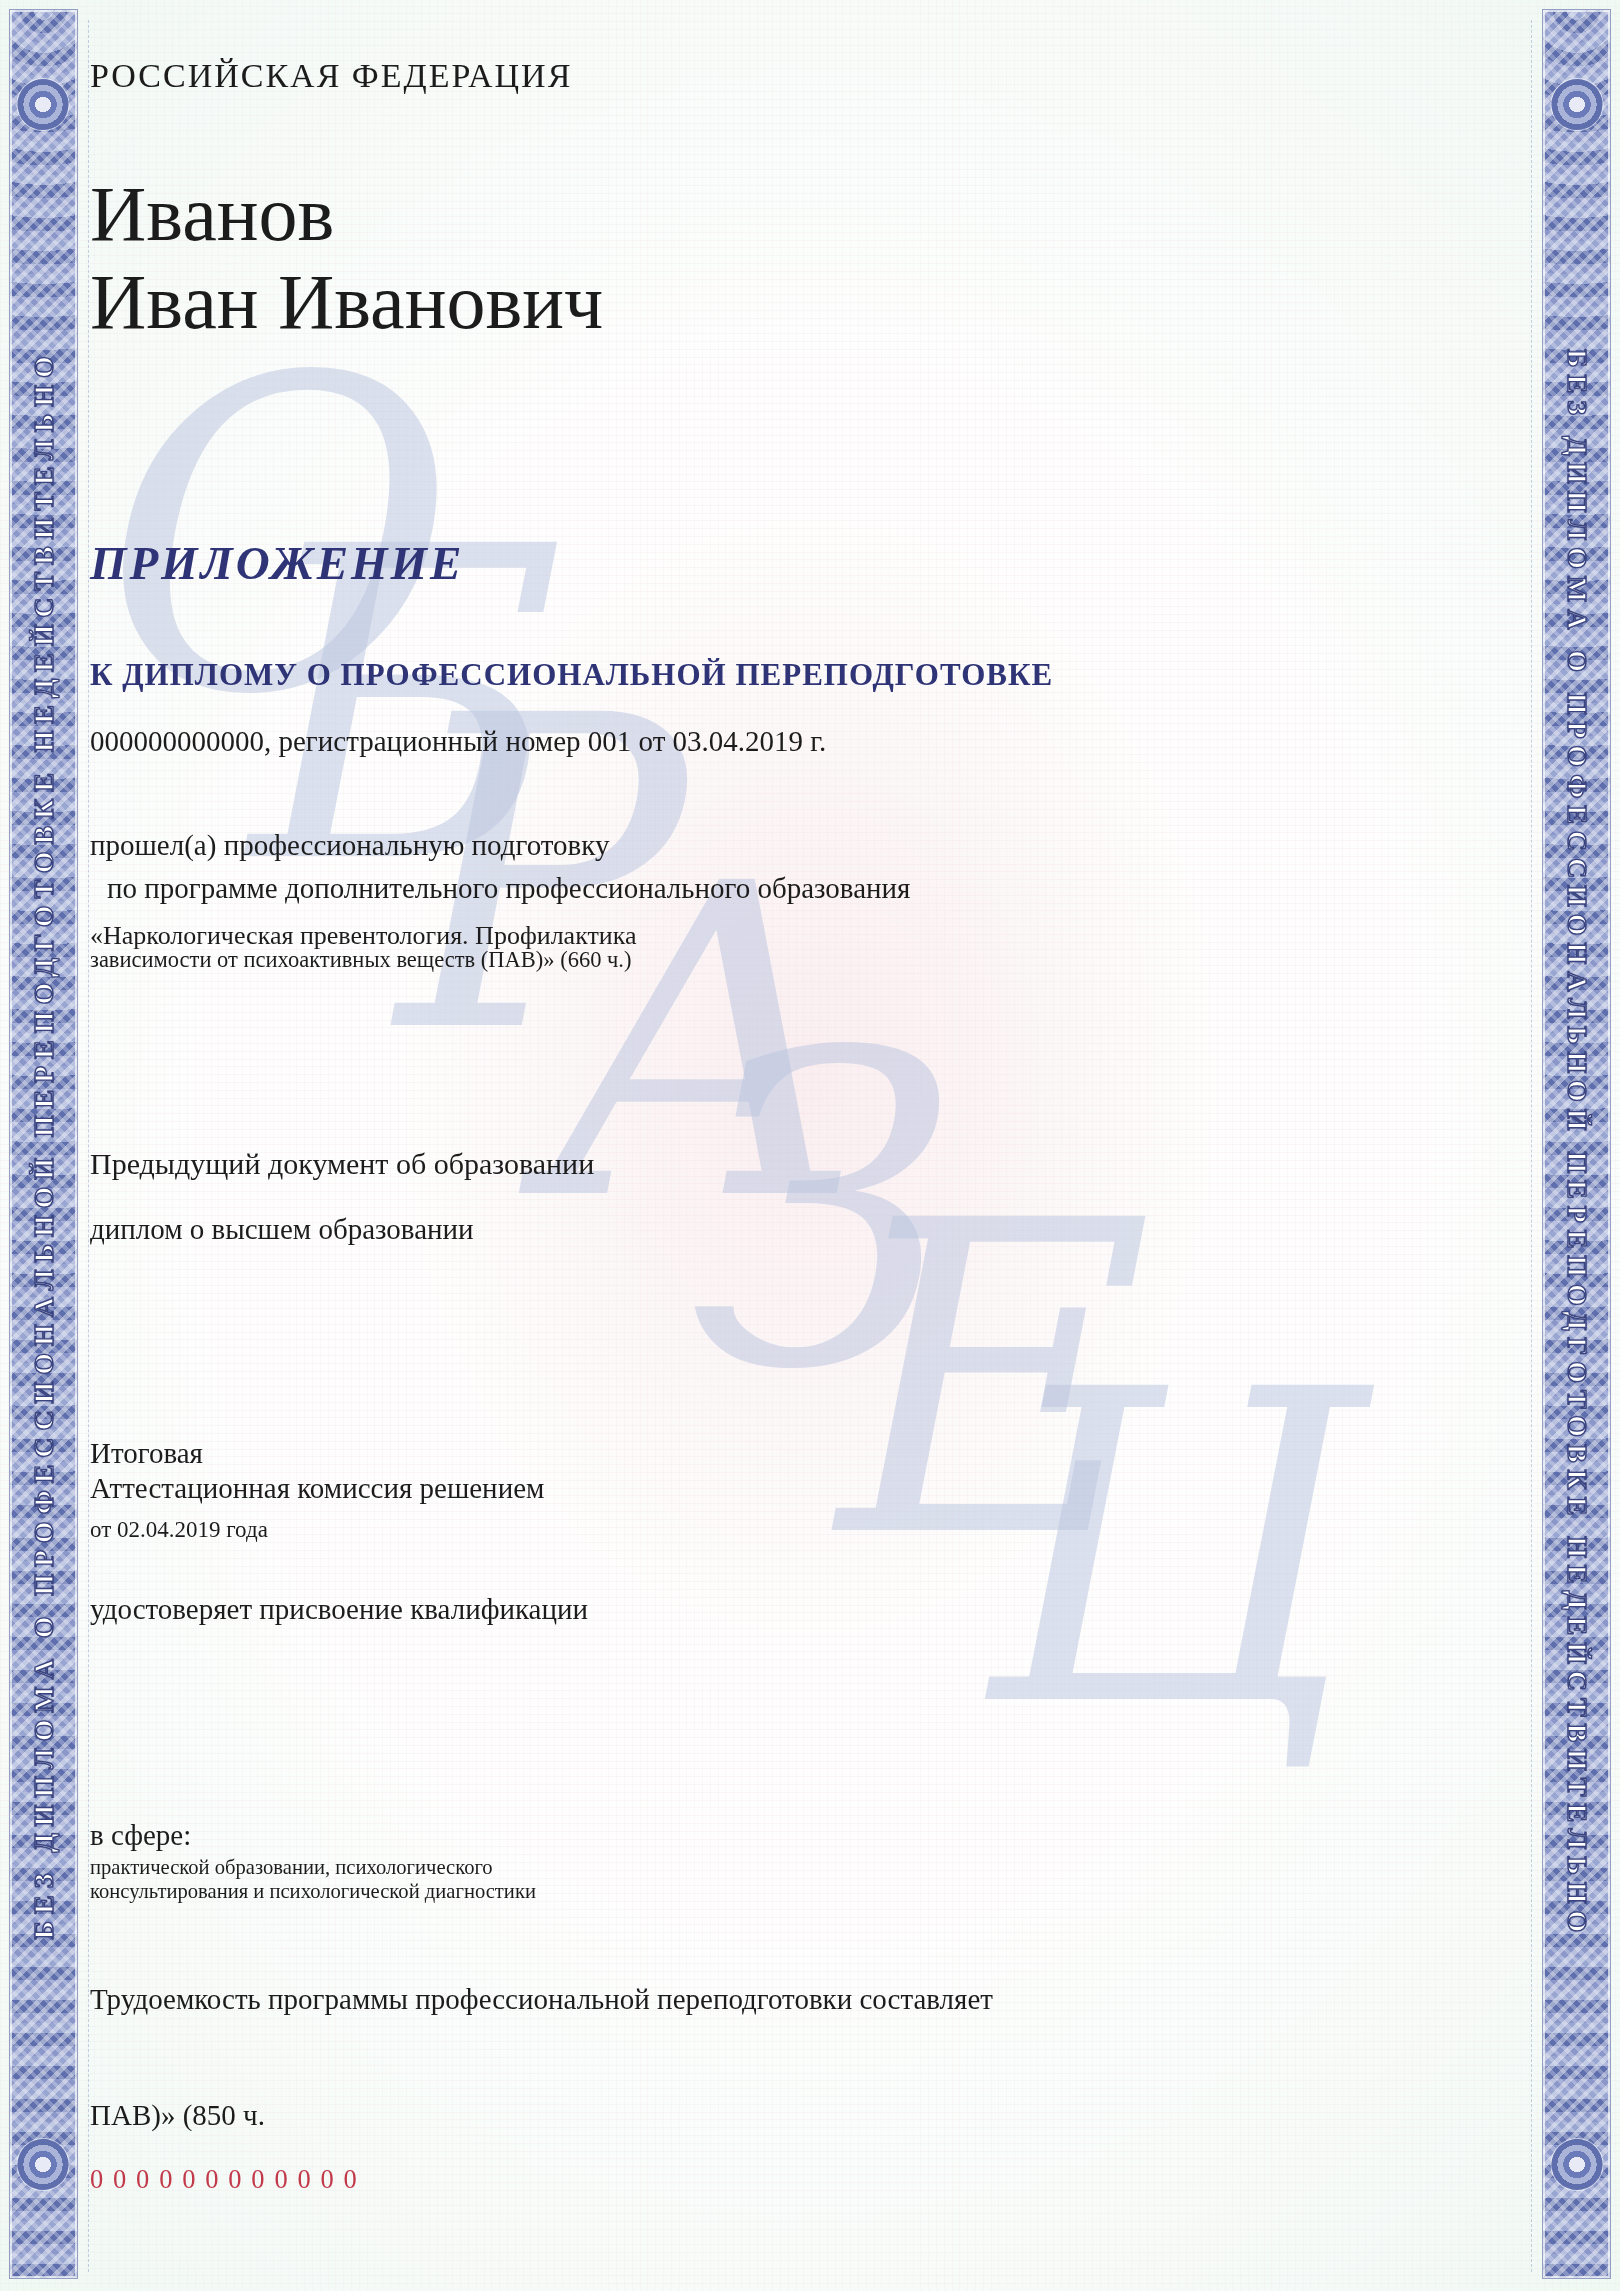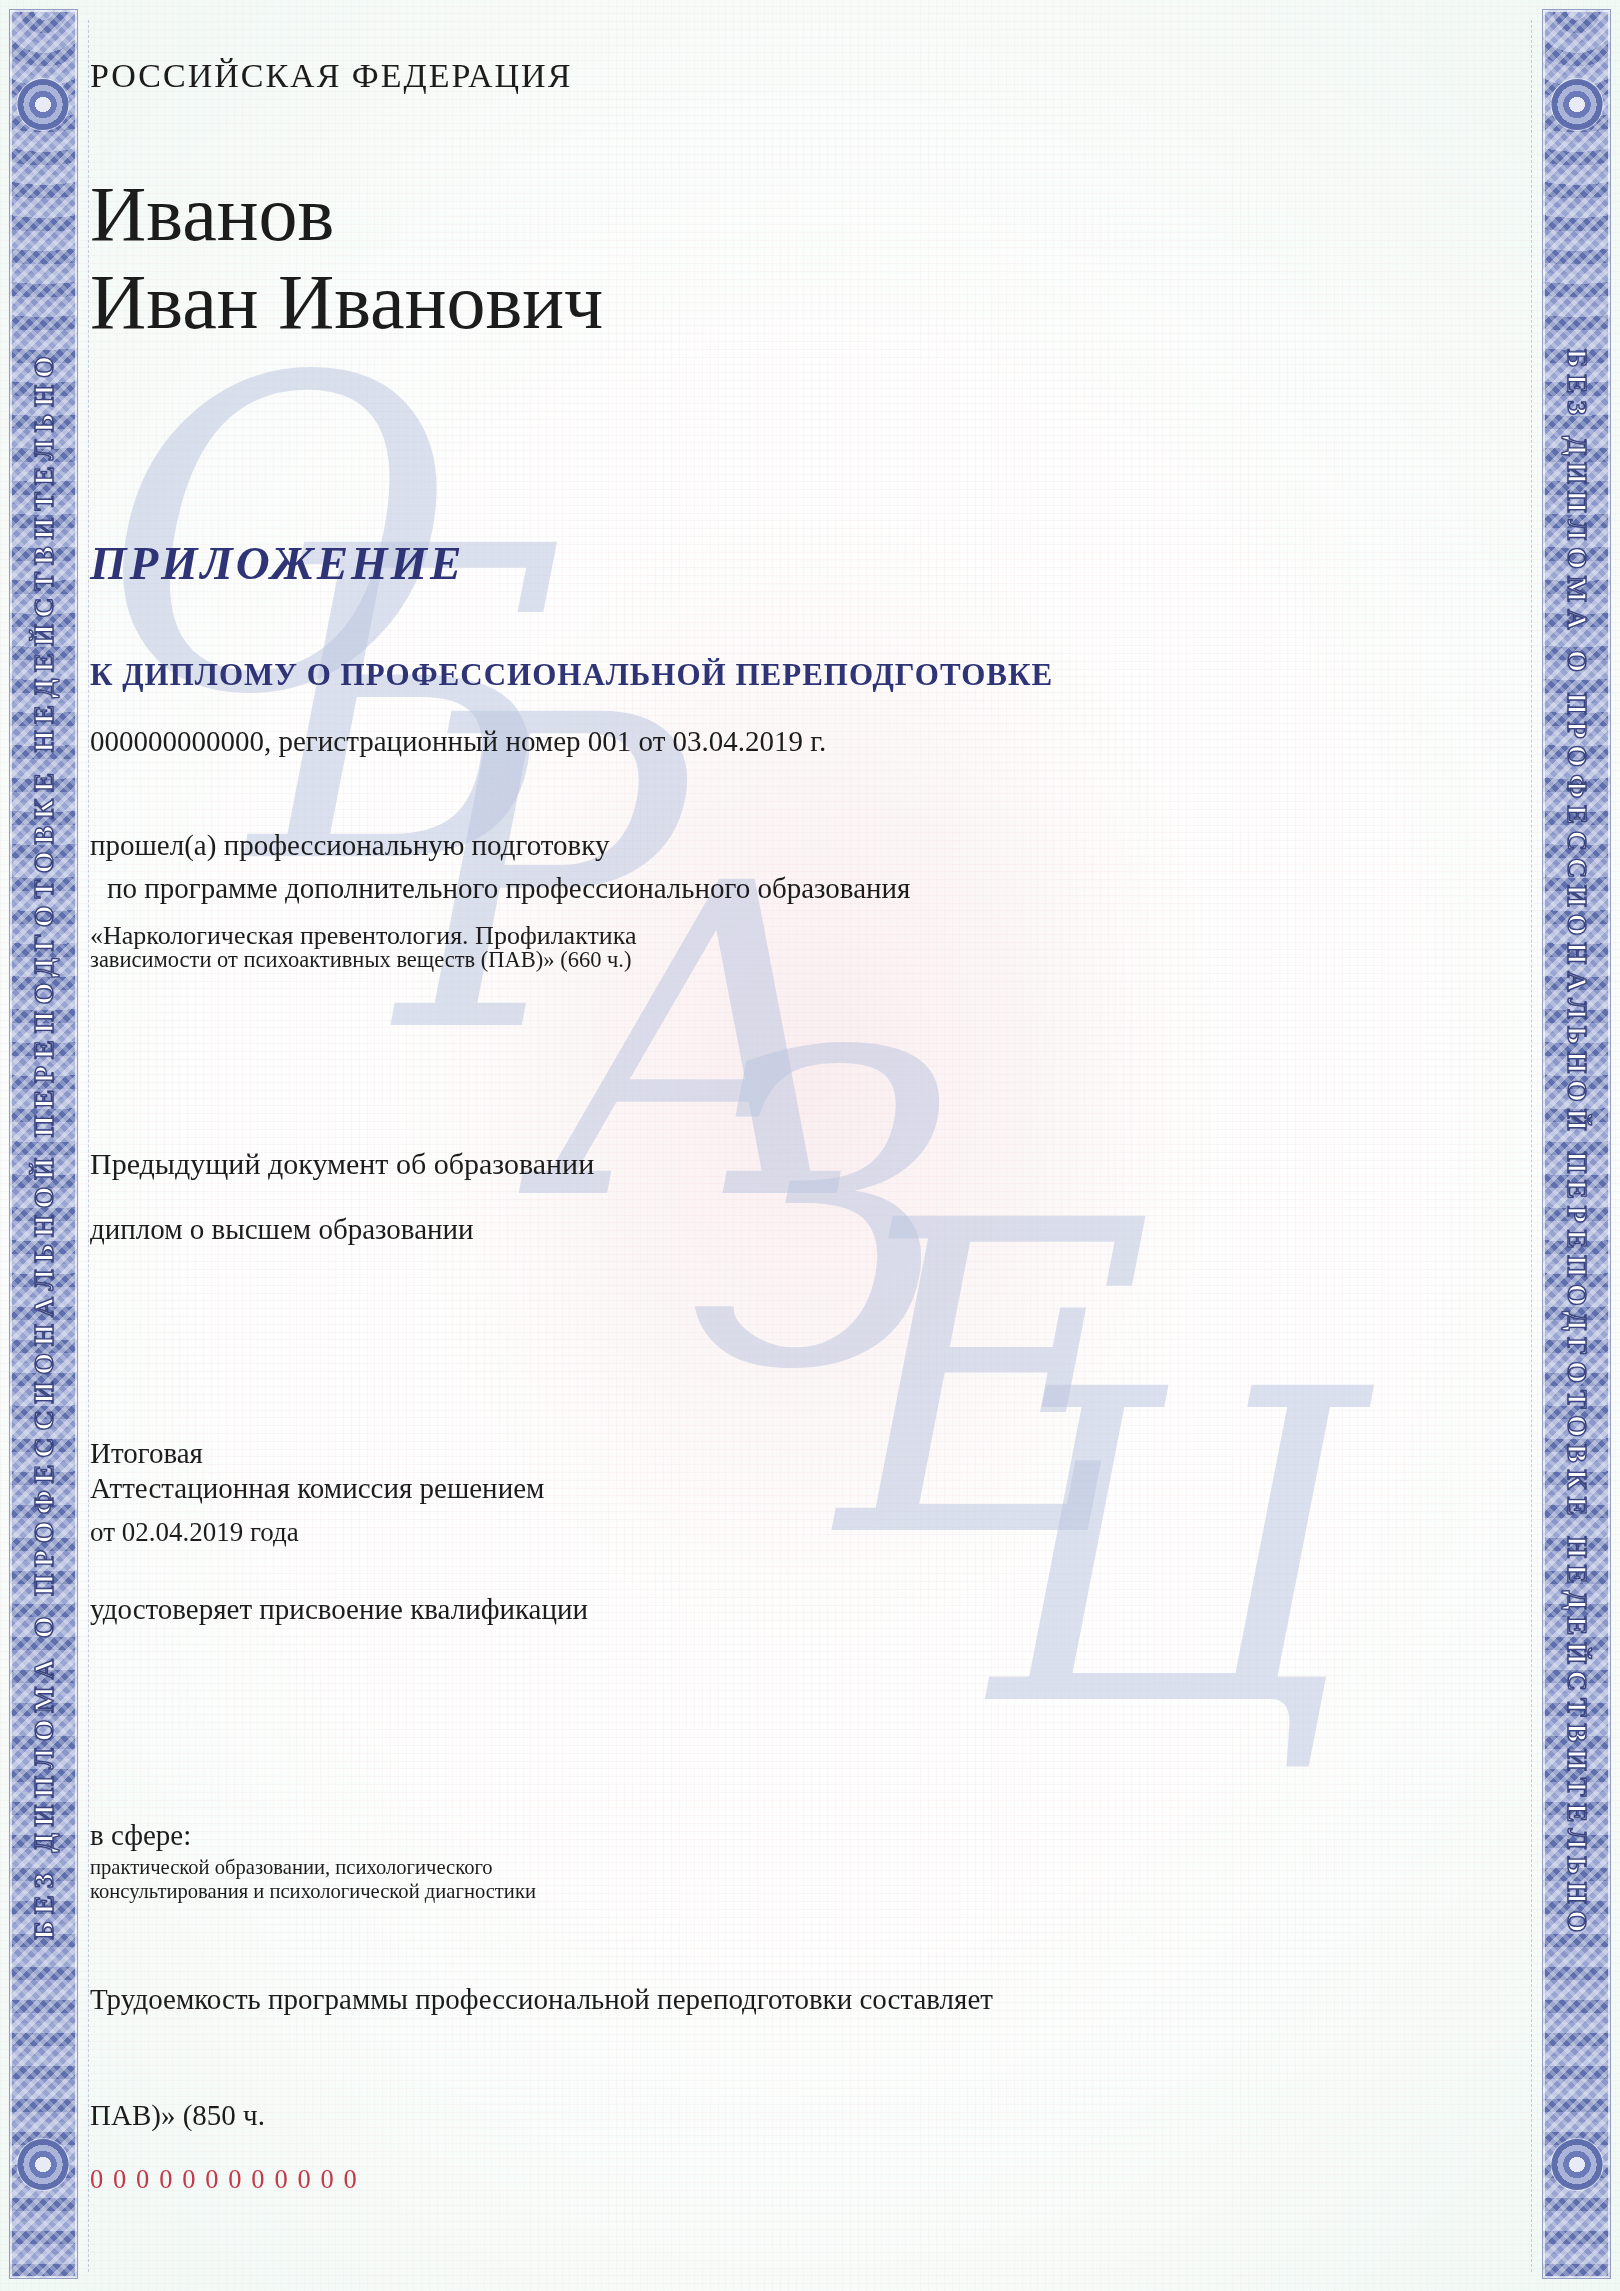--- a/index.html
+++ b/index.html
@@ -85,21 +85,21 @@
   .subtitle{top:657px;font-size:31px;font-weight:bold;color:var(--navy,#2f3476);letter-spacing:1px;}
   .numline{top:725px;font-size:29px;}
   .train1{top:829px;font-size:29px;}
   .train2{top:872px;font-size:29px;padding-left:17px;}
   .prog1{top:921px;font-size:26px;}
   .prog2{top:947px;font-size:22.5px;}
   .prevlab{top:1147px;font-size:30px;}
   .prevval{top:1213px;font-size:29px;}
   .comm1{top:1437px;font-size:29px;}
   .comm2{top:1472px;font-size:29px;}
-  .comm3{top:1517px;font-size:27px;}
+  .comm3{top:1517px;font-size:23px;}
   .qual{top:1593px;font-size:29px;}
   .rights1{top:1776px;font-size:29px;}
   .rights2{top:1819px;font-size:29px;}
   .sph1{top:1856px;font-size:20.6px;}
   .sph2{top:1880px;font-size:20.6px;}
   .workload{top:1983px;font-size:29px;}
   .ptail{top:2099px;font-size:29px;}
   .serial{top:2164px;font-size:26.5px;font-weight:normal;color:var(--red,#c23a4a);letter-spacing:9.8px;}
 </style>
 </head>

